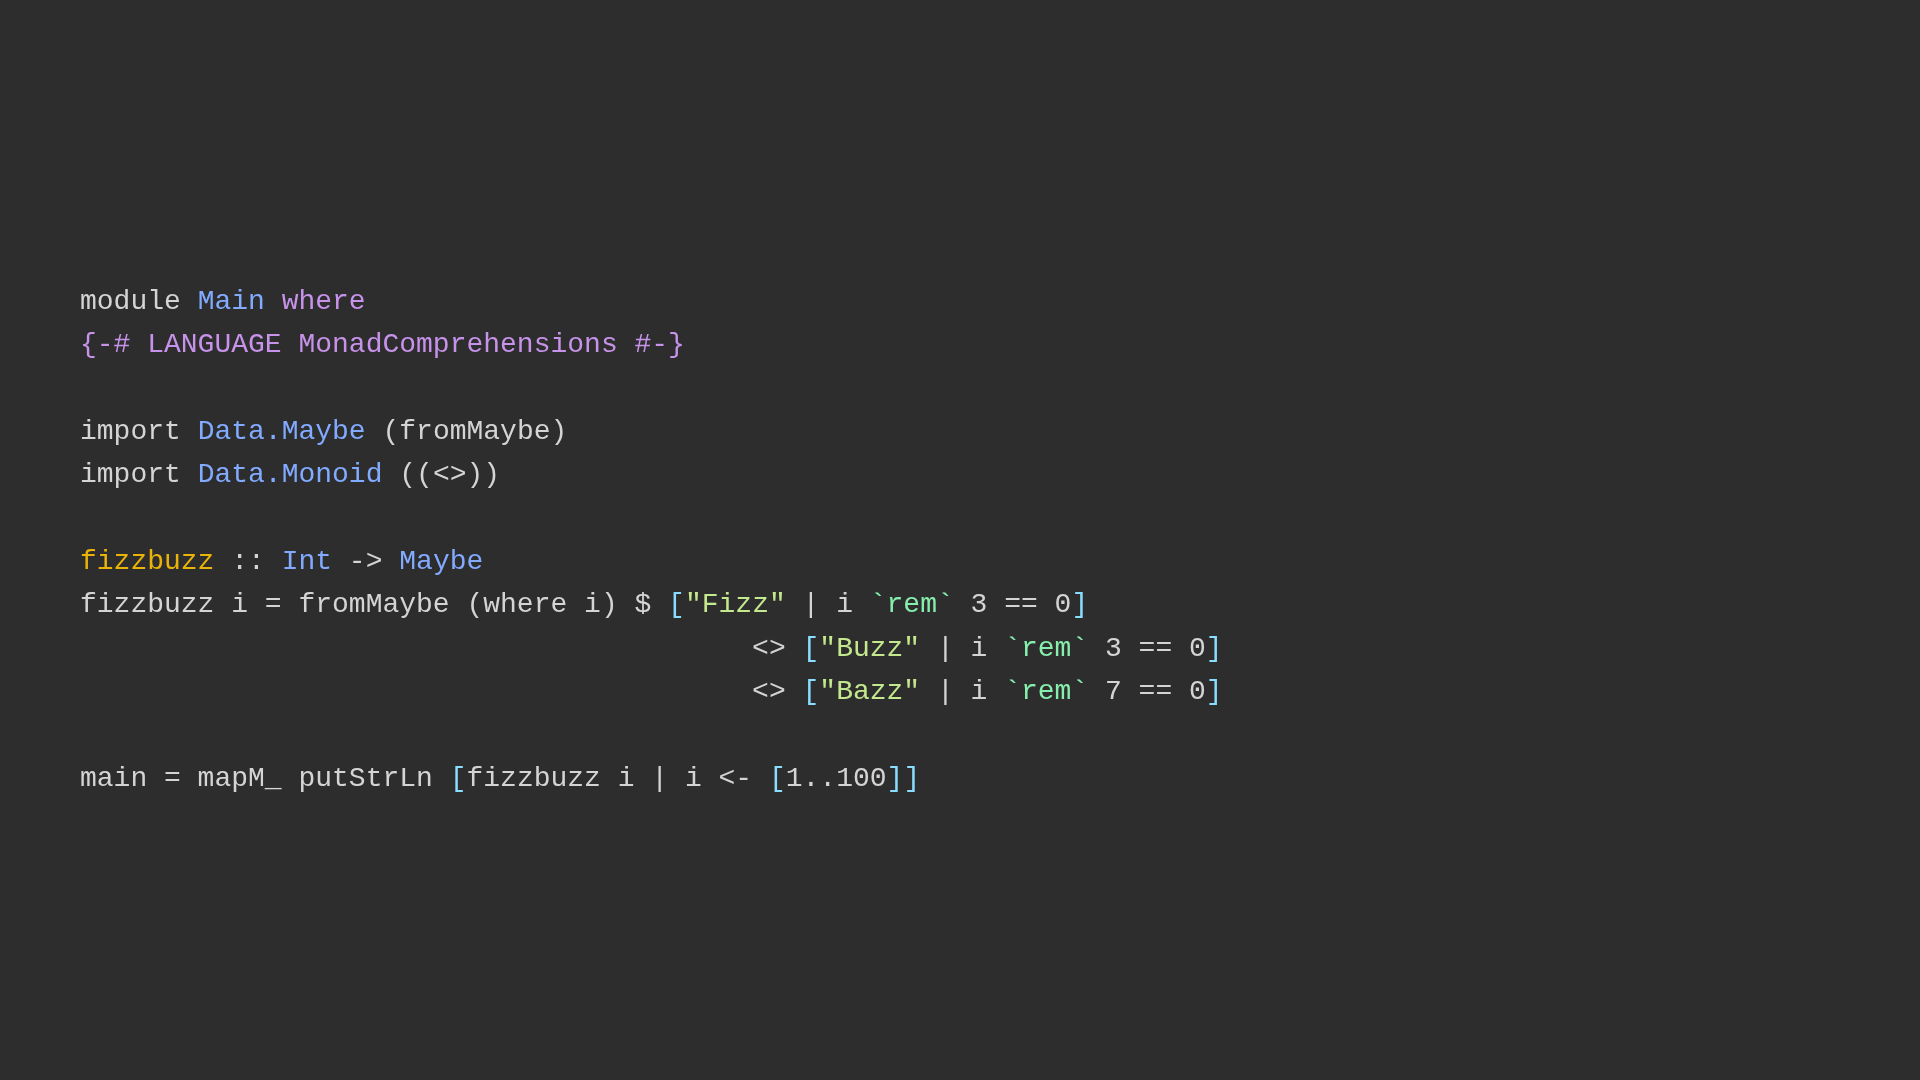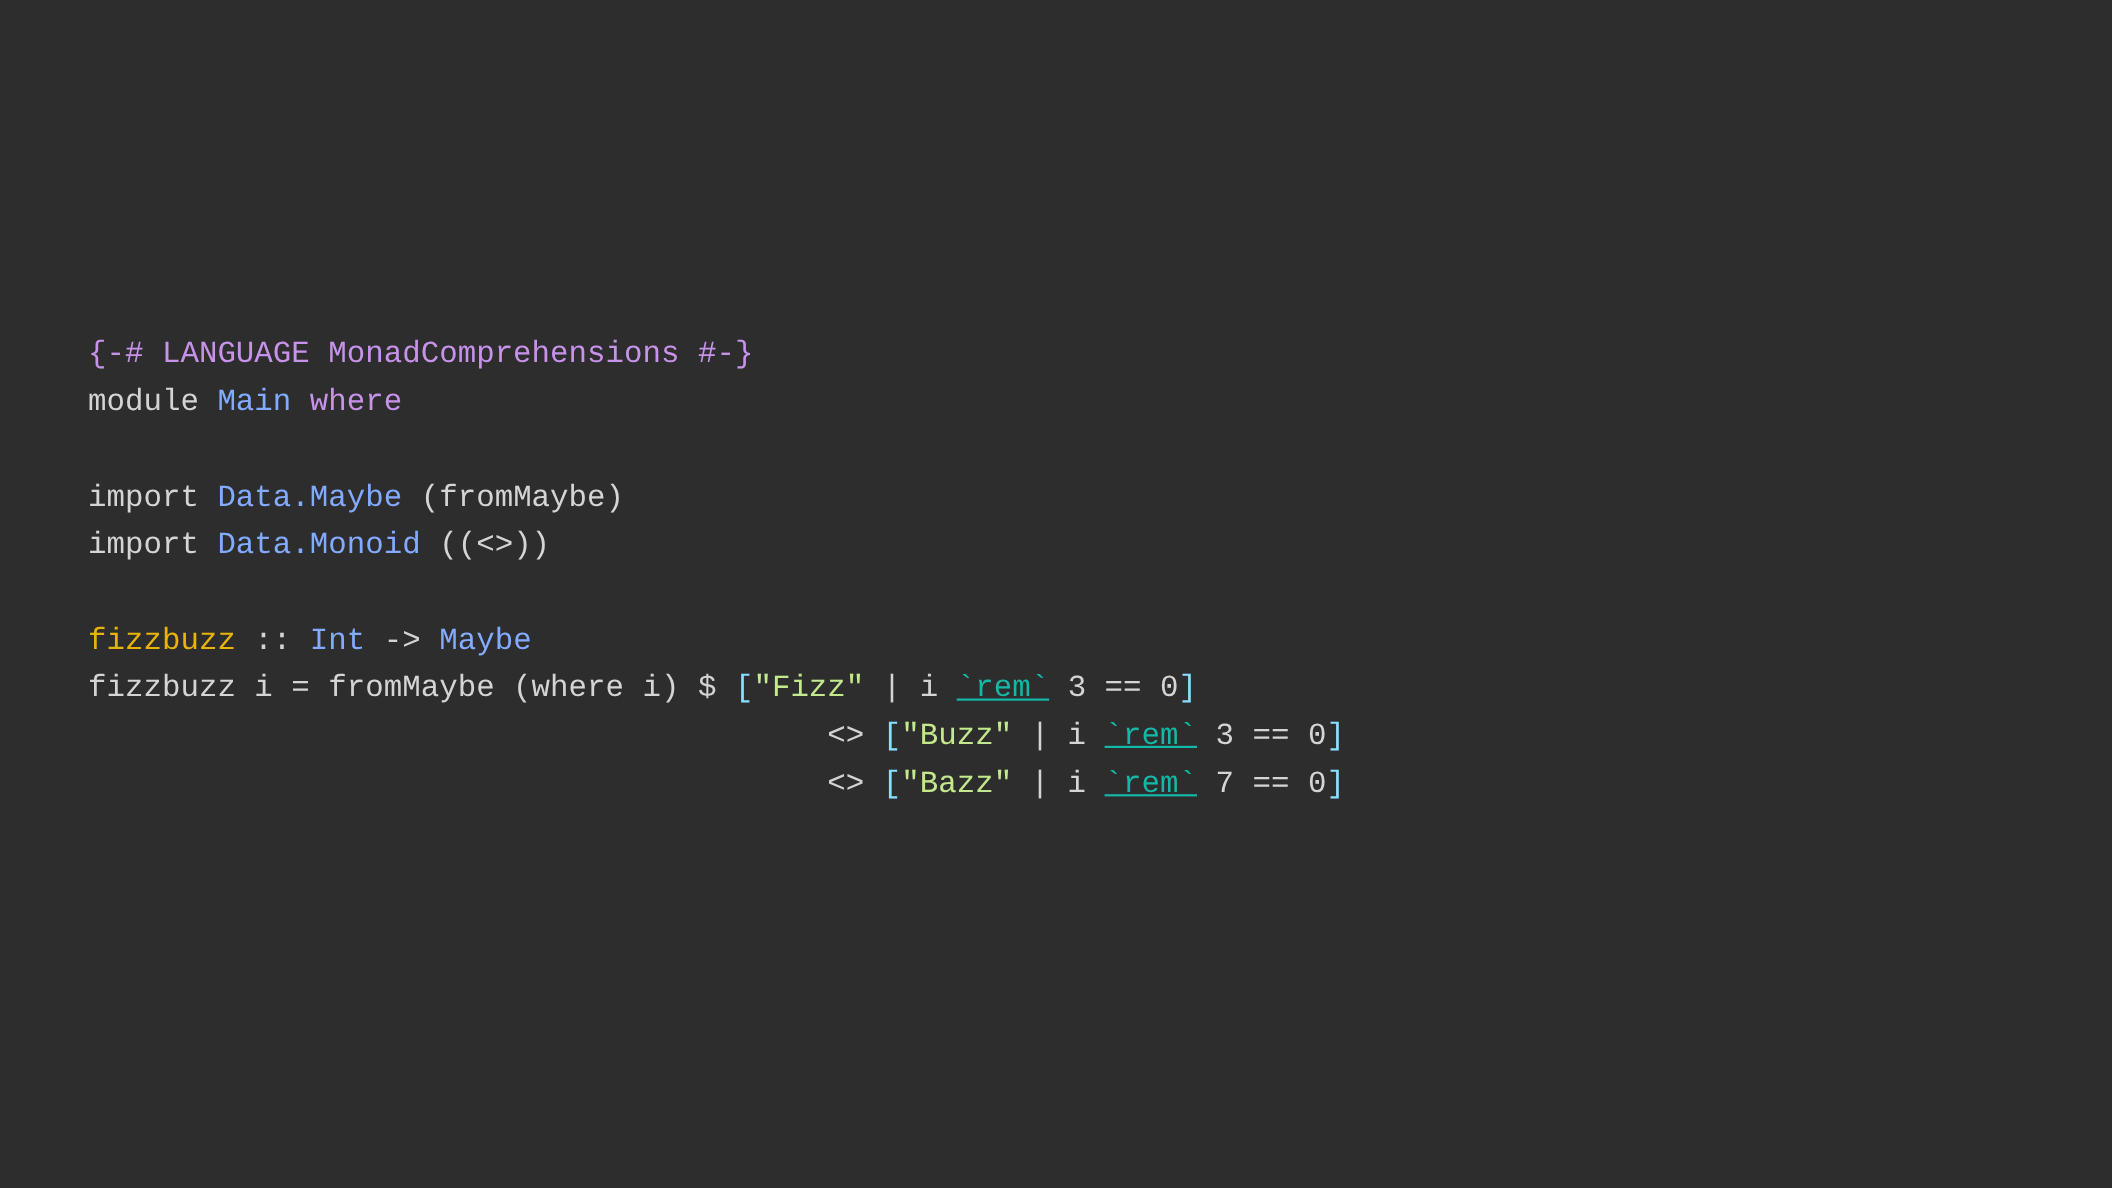--- a/index.html
+++ b/index.html
@@ -43,33 +43,34 @@
       height: 1.55em;
     }
 
     
     .c-default  { color: #d4d4d4; }   
     .c-keyword  { color: #c792ea; }   
     .c-pragma   { color: #c792ea; }   
     .c-type     { color: #82aaff; }   
     .c-string   { color: #c3e88d; }   
     .c-function { color: #eab308; }   
-    .c-backtick { color: #14b8a6; text-decoration: underline; }   
+    .c-backtick { color: #86efac; }   
     .c-bracket  { color: #89ddff; }   
   </style>
 </head>
 <body>
 
 <div class="code-container">
   <div class="code-block" id="code-output">
-  <span class="line"><span class="c-pragma">{-# LANGUAGE MonadComprehensions #-}</span></span>
-      <span class="line"><span class="c-default">module </span><span class="c-type">Main</span><span class="c-keyword"> where</span></span>
+  <span class="line"><span class="c-default">module </span><span class="c-type">Main</span><span class="c-keyword"> where</span></span>
+      <span class="line"><span class="c-pragma">{-# LANGUAGE MonadComprehensions #-}</span></span>
       <span class="empty-line"></span>
       <span class="line"><span class="c-default">import </span><span class="c-type">Data.Maybe</span><span class="c-default"> </span><span class="c-default">(fromMaybe)</span></span>
       <span class="line"><span class="c-default">import </span><span class="c-type">Data.Monoid</span><span class="c-default"> </span><span class="c-default">((&lt;&gt;))</span></span>
       <span class="empty-line"></span>
       <span class="line"><span class="c-function">fizzbuzz</span><span class="c-default"> :: </span><span class="c-type">Int</span><span class="c-default"> -&gt; </span><span class="c-type">Maybe</span></span>
       <span class="line"><span class="c-default">fizzbuzz i = fromMaybe (where i) $ </span><span class="c-bracket">[</span><span class="c-string">"Fizz"</span><span class="c-default"> | i </span><span class="c-backtick">`rem`</span><span class="c-default"> 3 == 0</span><span class="c-bracket">]</span></span>
       <span class="line"><span class="c-default">                                        &lt;&gt;</span><span class="c-bracket"> [</span><span class="c-string">"Buzz"</span><span class="c-default"> | i </span><span class="c-backtick">`rem`</span><span class="c-default"> 3 == 0</span><span class="c-bracket">]</span></span>
       <span class="line"><span class="c-default">                                        &lt;&gt;</span><span class="c-bracket"> [</span><span class="c-string">"Bazz"</span><span class="c-default"> | i </span><span class="c-backtick">`rem`</span><span class="c-default"> 7 == 0</span><span class="c-bracket">]</span></span>
       <span class="empty-line"></span>
+      <span class="line"><span class="c-default">main = mapM_ putStrLn </span><span class="c-bracket">[</span><span class="c-default">fizzbuzz i | i &lt;- </span><span class="c-bracket">[</span><span class="c-default">1..100</span><span class="c-bracket">]</span><span class="c-bracket">]</span></span>
     </div>
 </div>
 
 </body></html>

